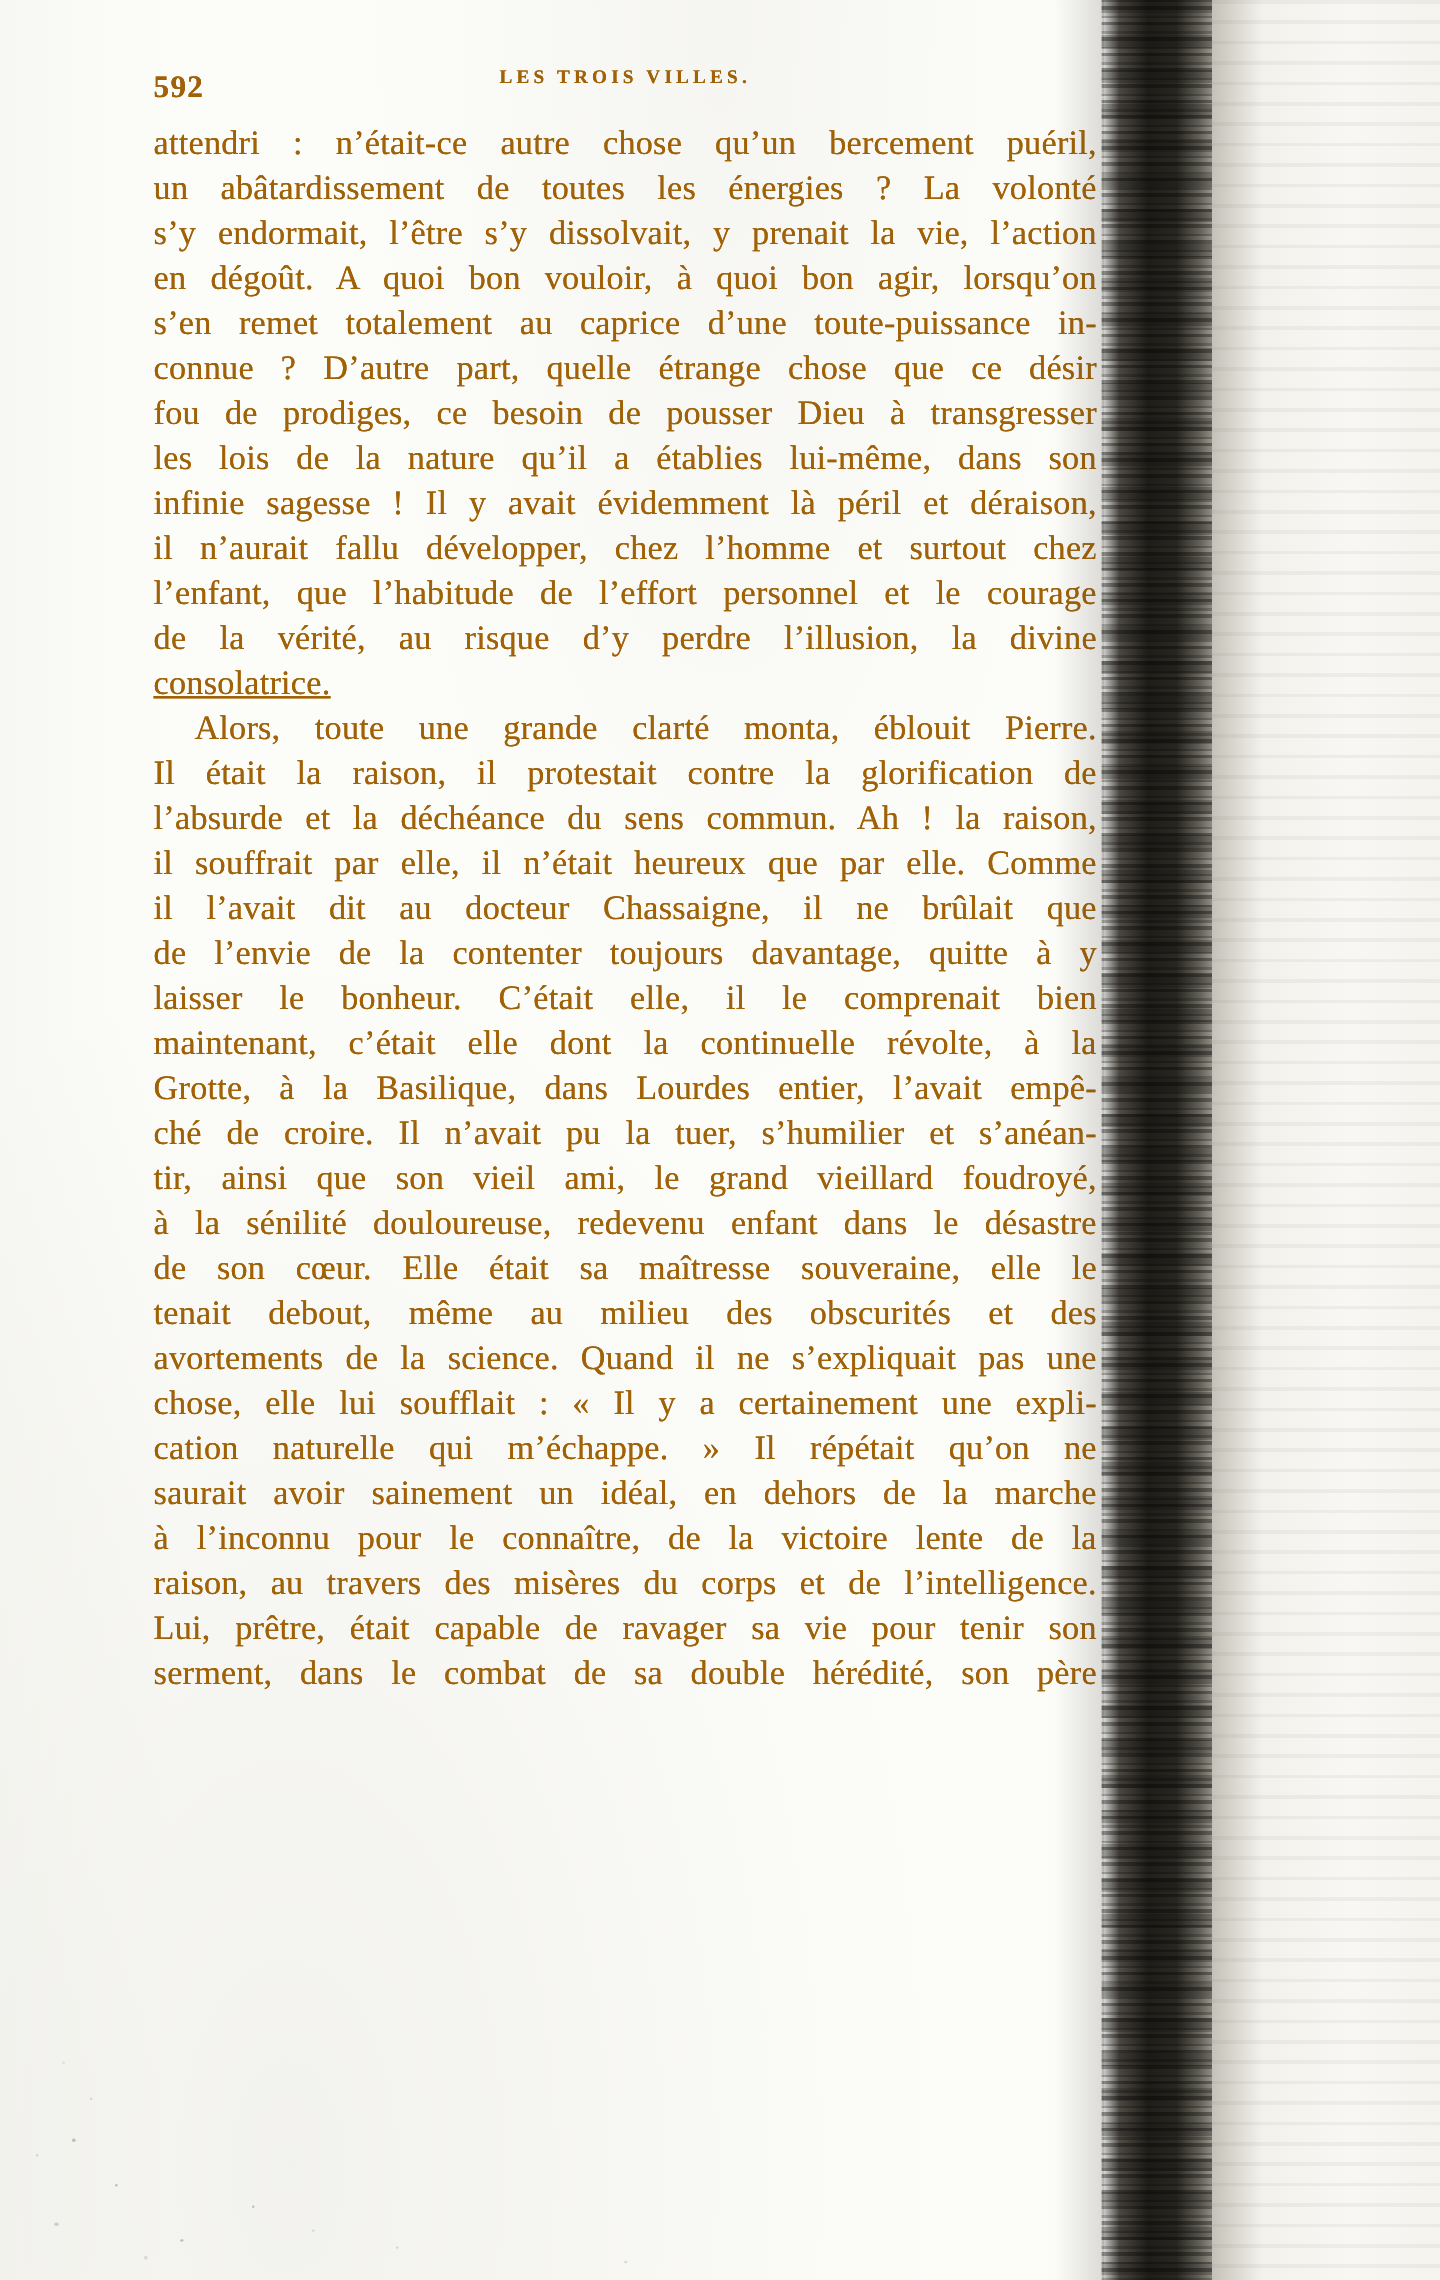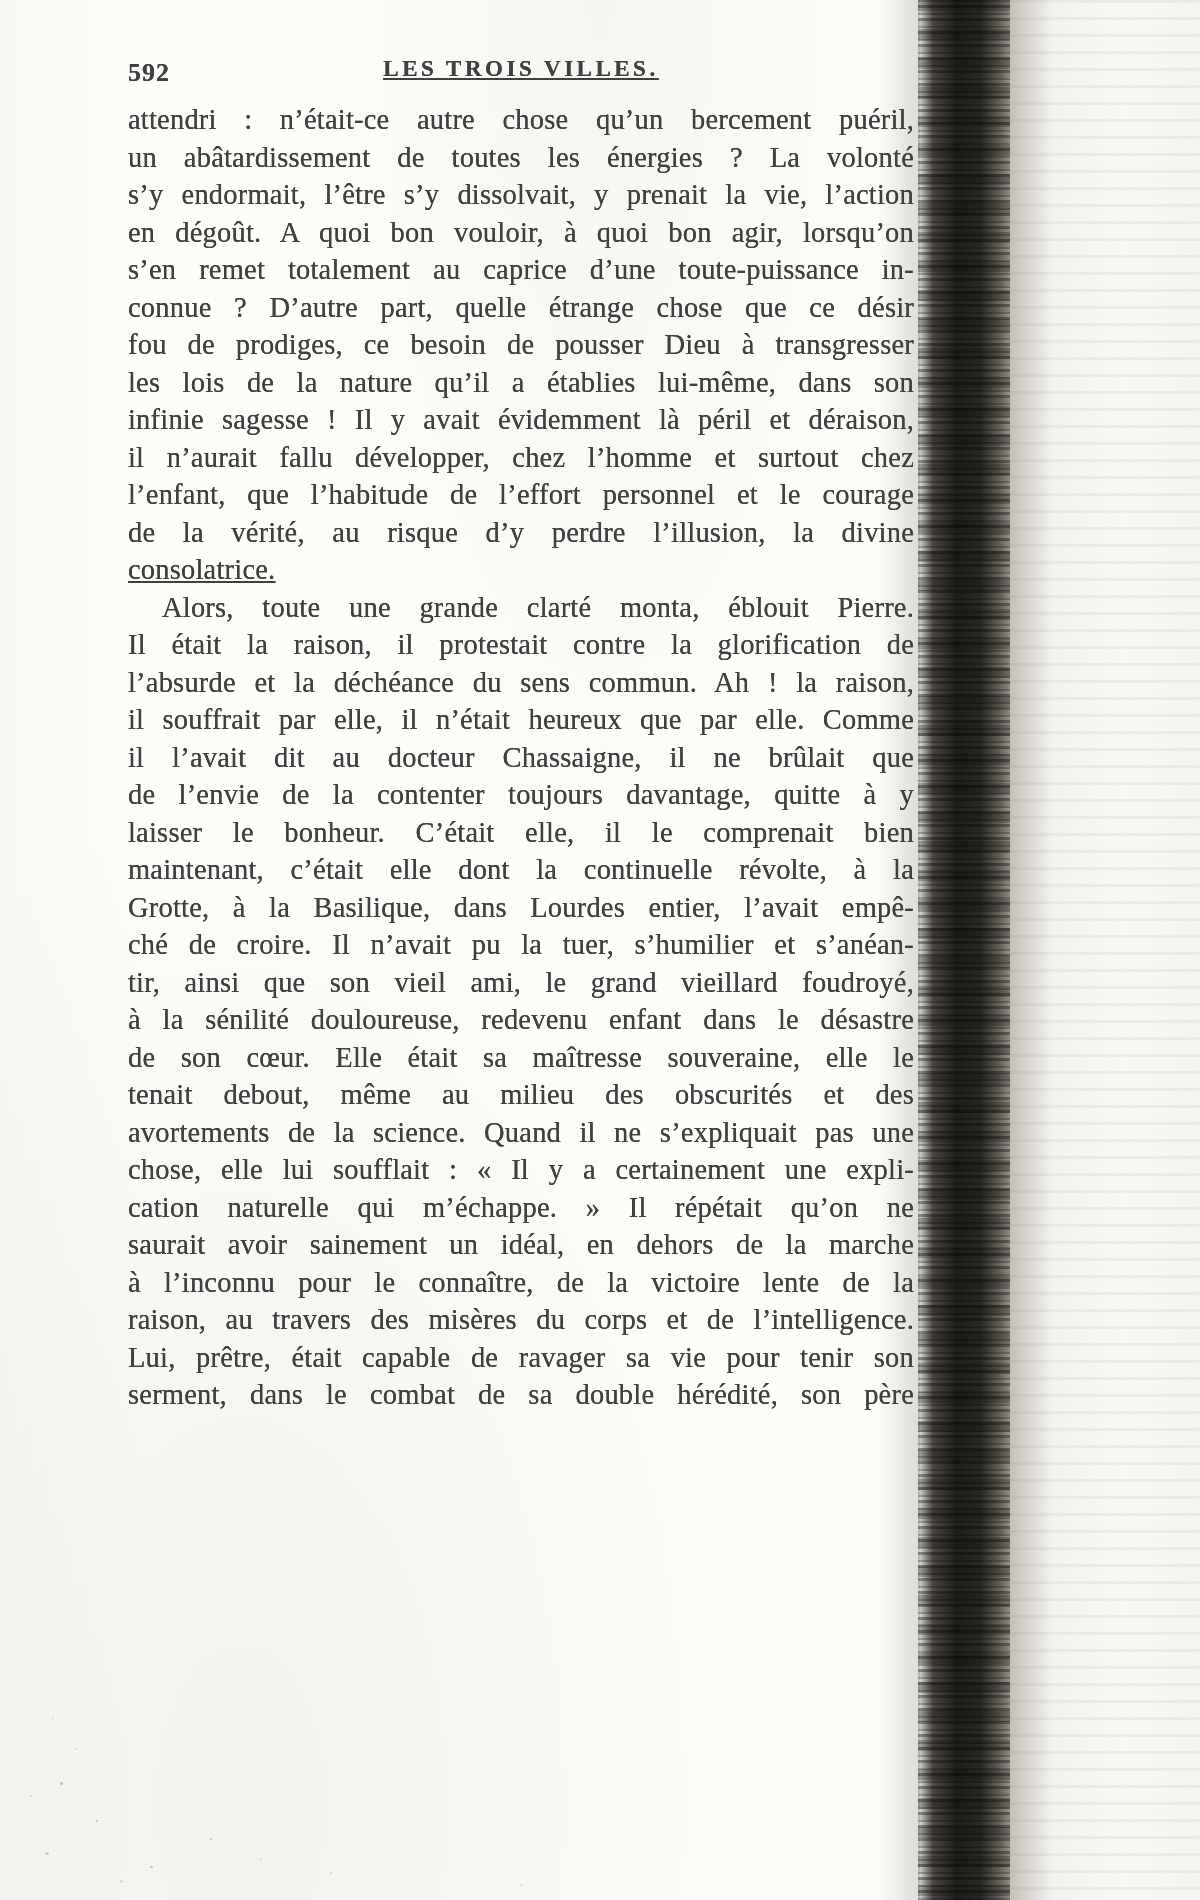--- a/index.html
+++ b/index.html
@@ -6,21 +6,21 @@
   html, body { width: 1200px; }
   body { background: #e8e6e0; }
 
   .page {
     position: relative;
     width: 1200px;
     height: 1900px;
     background: #fcfcf9;
     overflow: hidden;
     font-family: "Liberation Serif", "DejaVu Serif", serif;
-    color: #404040;
+    color: #a16207;
   }
 
   
   .page::before {
     content: "";
     position: absolute;
     inset: 0;
     background:
       radial-gradient(ellipse at 20% 95%, rgba(120,115,100,0.08), transparent 40%),
       radial-gradient(ellipse at 50% 0%, rgba(120,115,100,0.05), transparent 35%),
@@ -39,25 +39,24 @@
     position: absolute;
     left: 0;
     top: 2px;
     font-size: 26px;
     font-weight: bold;
     letter-spacing: 1px;
     text-shadow: 0 0 0.4px currentColor;
   }
   .running-title {
     text-align: center;
-    font-size: 23px;
+    font-size: 16px;
     font-weight: bold;
     letter-spacing: 3.5px;
     text-shadow: 0 0 0.4px currentColor;
-    text-decoration: underline;
   }
 
   .text-block {
     position: absolute;
     left: 128px;
     top: 101px;
     width: 786px;
     font-size: 28.5px;
     line-height: 37.5px;
     letter-spacing: 0.2px;

